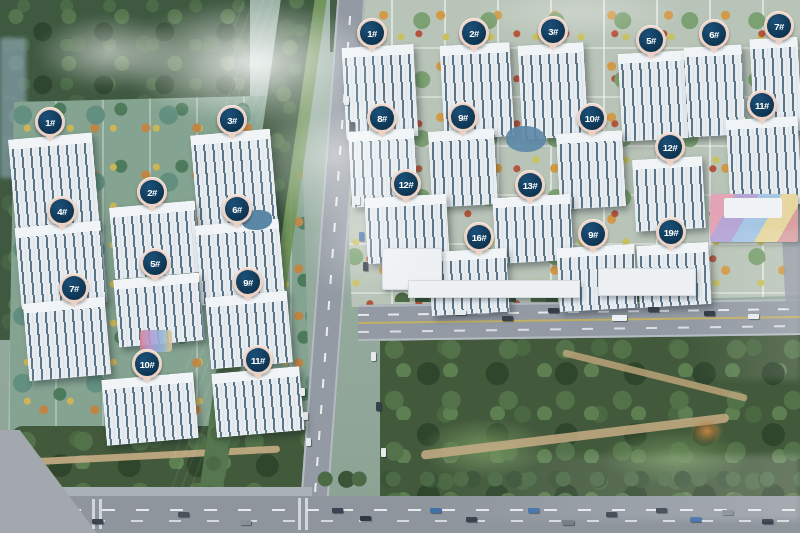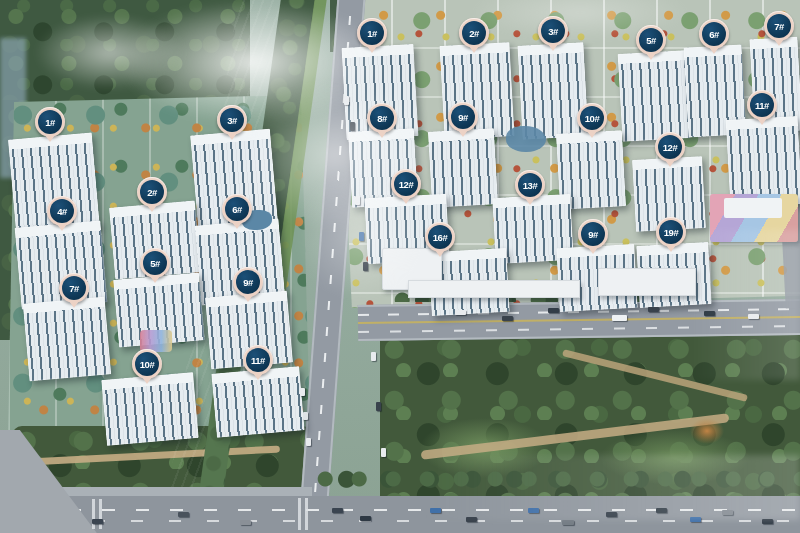--- a/index.html
+++ b/index.html
@@ -297,21 +297,21 @@
     </div>
     <div class="pin" style="left: 406px; top: 184px;">
       <div class="pin-inner">12#</div>
     </div>
     <div class="pin" style="left: 530px; top: 185px;">
       <div class="pin-inner">13#</div>
     </div>
     <div class="pin" style="left: 670px; top: 147px;">
       <div class="pin-inner">12#</div>
     </div>
-    <div class="pin" style="left: 440px; top: 237px;">
+    <div class="pin" style="left: 479px; top: 237px;">
       <div class="pin-inner">16#</div>
     </div>
     <div class="pin" style="left: 593px; top: 234px;">
       <div class="pin-inner">9#</div>
     </div>
     <div class="pin" style="left: 671px; top: 232px;">
       <div class="pin-inner">19#</div>
     </div>
   </div>
 

